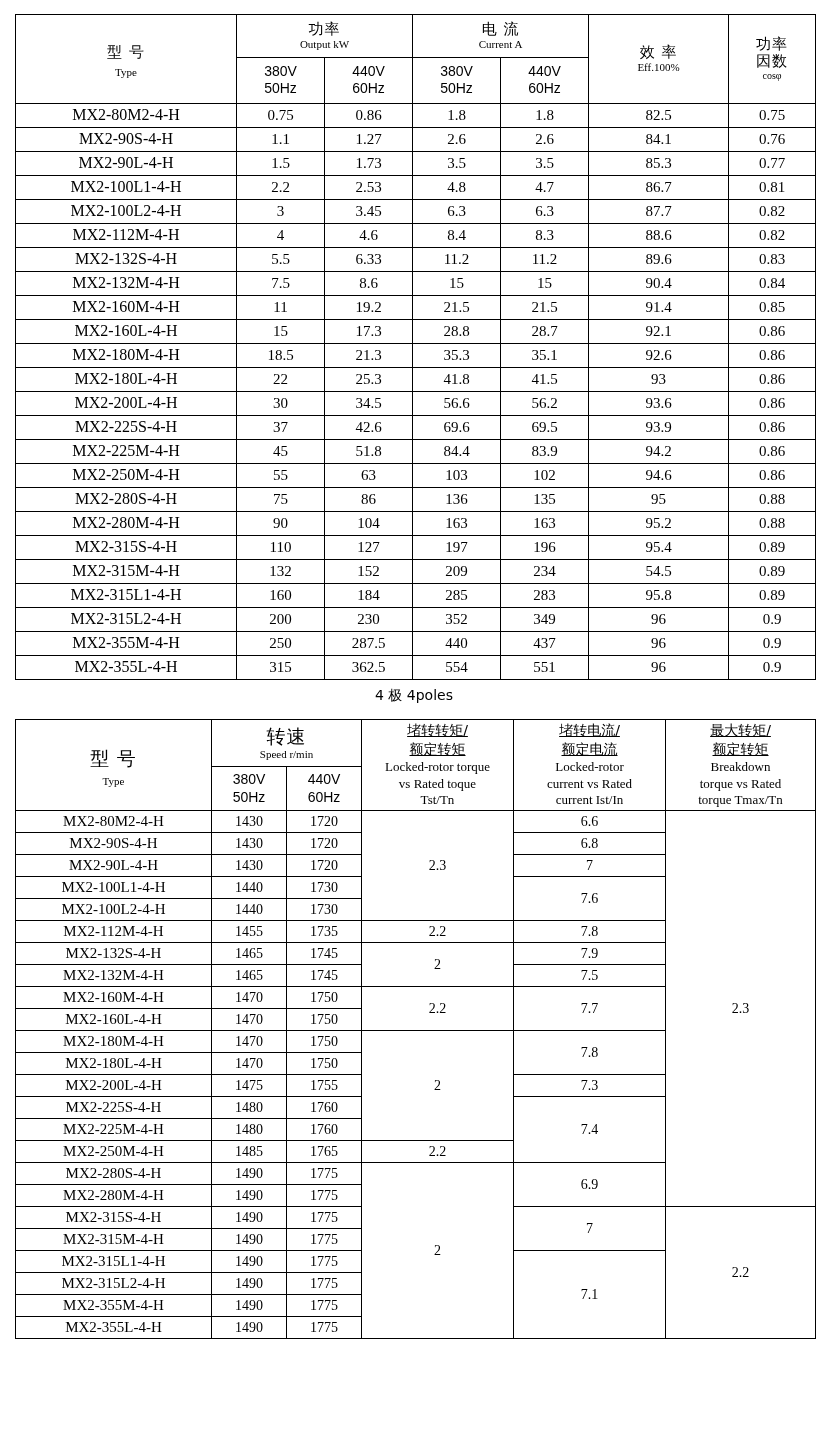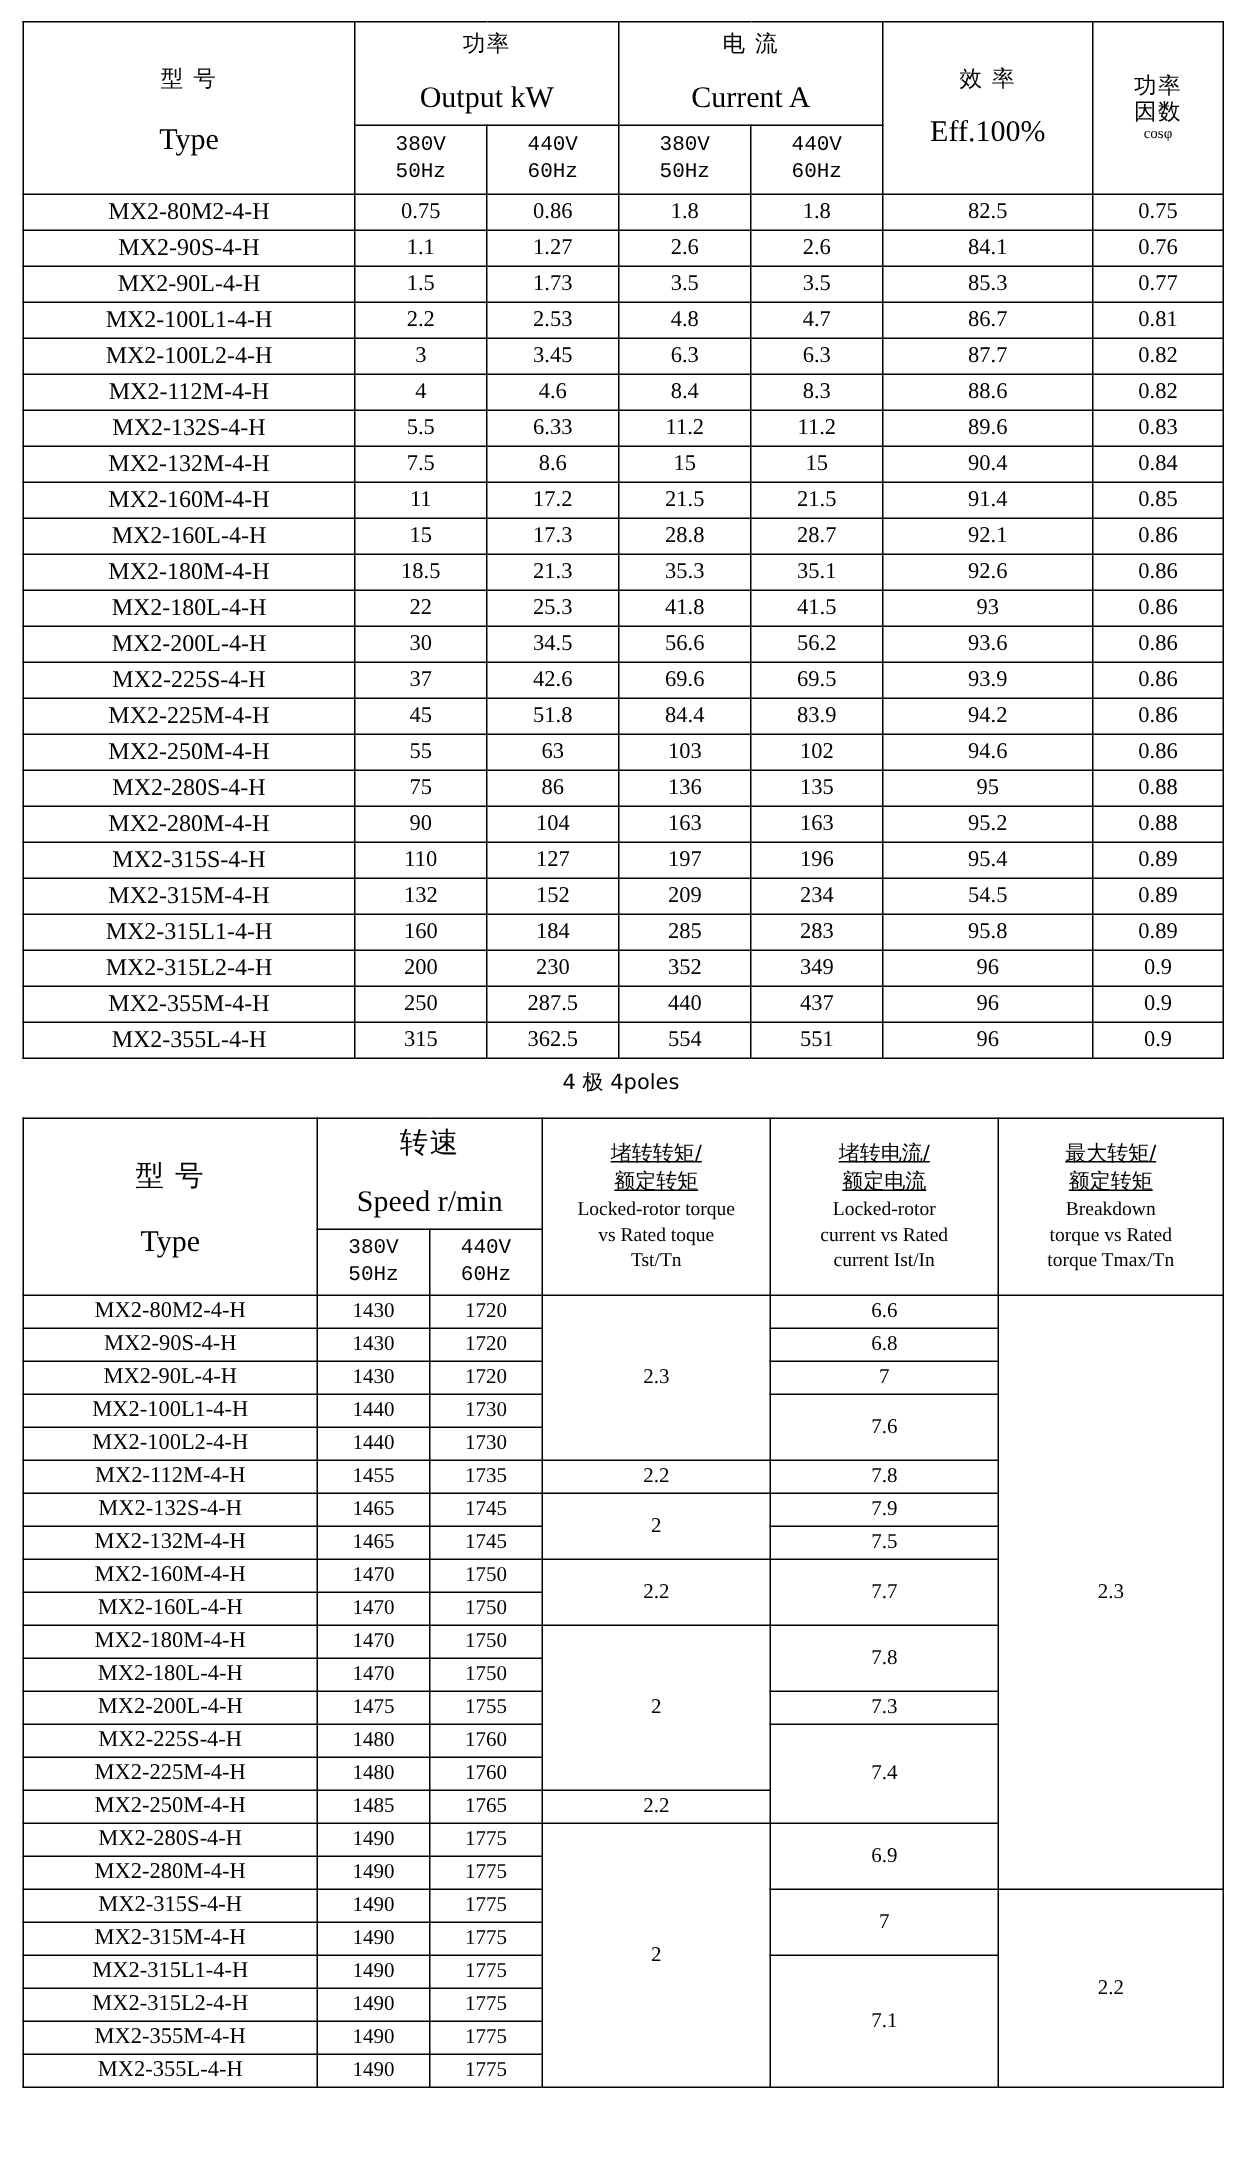--- a/index.html
+++ b/index.html
@@ -45,29 +45,28 @@
     font-size: 15px;
     height: 23px;
   }
   .cn {
     font-family: "DejaVu Sans", "Liberation Sans", sans-serif;
     font-size: 15px;
     letter-spacing: 1px;
   }
   .en {
     font-family: "Liberation Serif", serif;
-    font-size: 20px;
-    margin-top: 16px;
+    font-size: 11px;
   }
   .en-sm {
     font-family: "Liberation Serif", serif;
     font-size: 10px;
   }
   .sub {
-    font-family: Liberation Mono, monospace;
+    font-family: Liberation Sans, sans-serif;
     font-size: 14px;
     line-height: 1.25;
   }
   .pad6 { padding: 5px 0; }
   .note {
     width: 800px;
     text-align: center;
     font-family: "DejaVu Sans", "Liberation Sans", sans-serif;
     font-size: 14px;
     padding: 7px 2px 14px 0;
@@ -230,21 +229,21 @@
           <td class="datacell">7.5</td>
           <td class="datacell">8.6</td>
           <td class="datacell">15</td>
           <td class="datacell">15</td>
           <td class="datacell">90.4</td>
           <td class="datacell">0.84</td>
         </tr>
         <tr>
           <td class="typecell">MX2-160M-4-H</td>
           <td class="datacell">11</td>
-          <td class="datacell">17.2</td>
+          <td class="datacell">19.2</td>
           <td class="datacell">21.5</td>
           <td class="datacell">21.5</td>
           <td class="datacell">91.4</td>
           <td class="datacell">0.85</td>
         </tr>
         <tr>
           <td class="typecell">MX2-160L-4-H</td>
           <td class="datacell">15</td>
           <td class="datacell">17.3</td>
           <td class="datacell">28.8</td>

